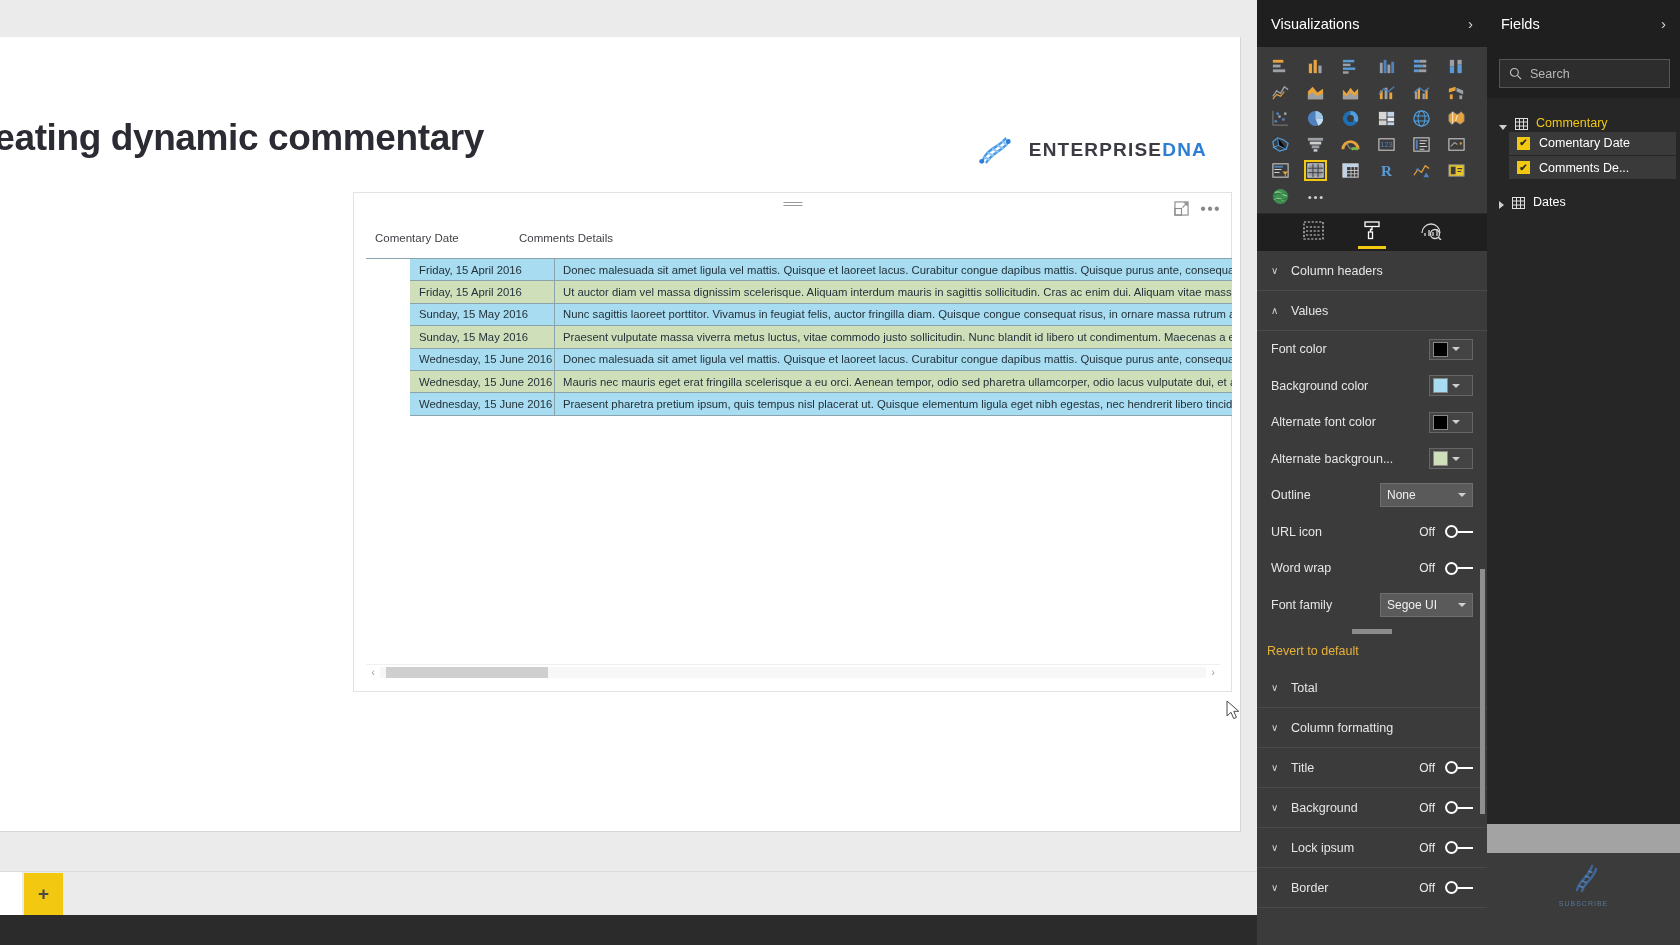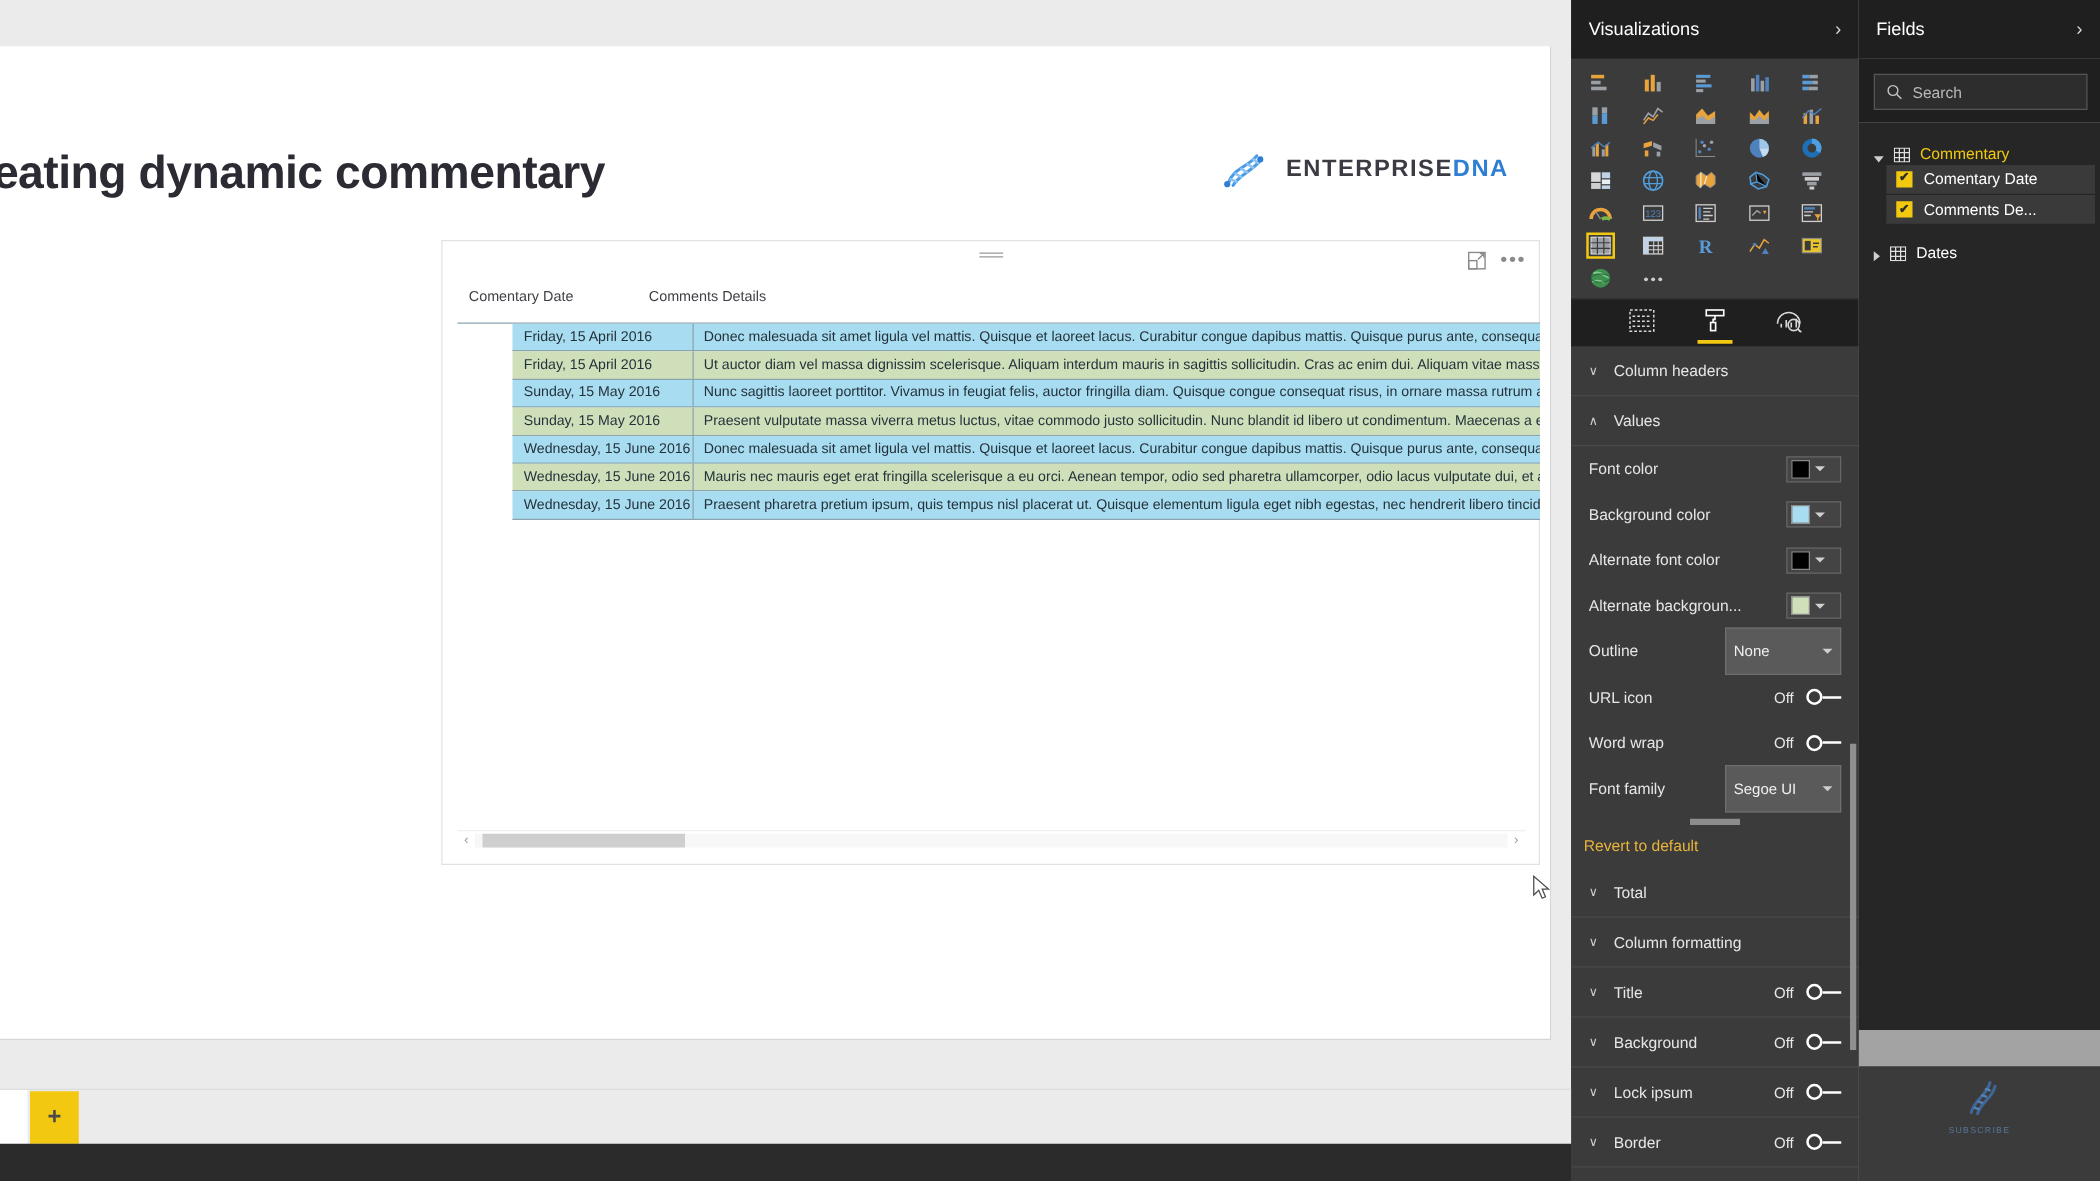--- a/index.html
+++ b/index.html
@@ -30,21 +30,21 @@
     overflow: hidden;
   }
   .report-title {
     position: absolute; left: -46px; top: 80px;
     font-size: 37px; font-weight: bold;
     color: #2b2b33;
     letter-spacing: -0.4px;
     white-space: nowrap;
   }
   .logo-block {
-    position: absolute; right: 33px; top: 82px;
+    position: absolute; right: 33px; top: 96px;
     display: flex; align-items: center; gap: 13px;
   }
   .logo-dna { width: 42px; height: 34px; display: block; }
   .logo-text {
     font-size: 19px; font-weight: bold; letter-spacing: 1.2px;
     color: #3b3b44;
   }
   .logo-text .blue { color: #2e7fd4; }
 
   
@@ -139,21 +139,21 @@
   .pane-header {
     height: 47px; background: #1f1f1f;
     display: flex; align-items: center; padding: 0 14px;
     justify-content: space-between;
   }
   .pane-header .ttl { font-size: 14.5px; color: #ffffff; }
   .chev { color: #d6d6d6; font-size: 15px; }
 
   .viz-grid {
     padding: 9px 10px 6px 12px;
-    display: grid; grid-template-columns: repeat(5, 1fr);
+    display: grid; grid-template-columns: repeat(6, 1fr);
     gap: 5px 3px;
     background: #3b3b3b;
   }
   .viz-cell {
     width: 23px; height: 21px;
     display: flex; align-items: center; justify-content: center;
     border: 1px solid transparent;
   }
   .viz-cell.selected { border: 2px solid #f2c811; }
   .viz-cell svg { display: block; }
@@ -184,21 +184,21 @@
     padding: 0 14px; color: #e6e6e6; font-size: 12.5px;
   }
   .fmt-row .lbl { flex: 1; white-space: nowrap; overflow: hidden; }
   .swatch-btn {
     width: 44px; height: 21px; background: #444; border: 1px solid #666;
     display: flex; align-items: center; padding: 0 3px; gap: 4px;
   }
   .swatch { width: 15px; height: 15px; border: 1px solid #888; }
   .tri { width:0;height:0;border-left:4px solid transparent;border-right:4px solid transparent;border-top:4px solid #cfcfcf;}
   .select-ctl {
-    width: 93px; height: 38px; background: #5a5a5a; border: 1px solid #6e6e6e;
+    width: 93px; height: 24px; background: #5a5a5a; border: 1px solid #6e6e6e;
     display: flex; align-items: center; padding: 0 6px;
     font-size: 12px; color: #f0f0f0; justify-content: space-between;
   }
   .toggle { display: flex; align-items: center; }
   .toggle .knob {
     width: 13px; height: 13px; border: 2px solid #ffffff; border-radius: 50%;
     background: transparent;
   }
   .toggle .bar { width: 15px; height: 2px; background: #ffffff; }
   .offlbl2 { font-size: 12px; color: #e8e8e8; margin-right: 10px; }

